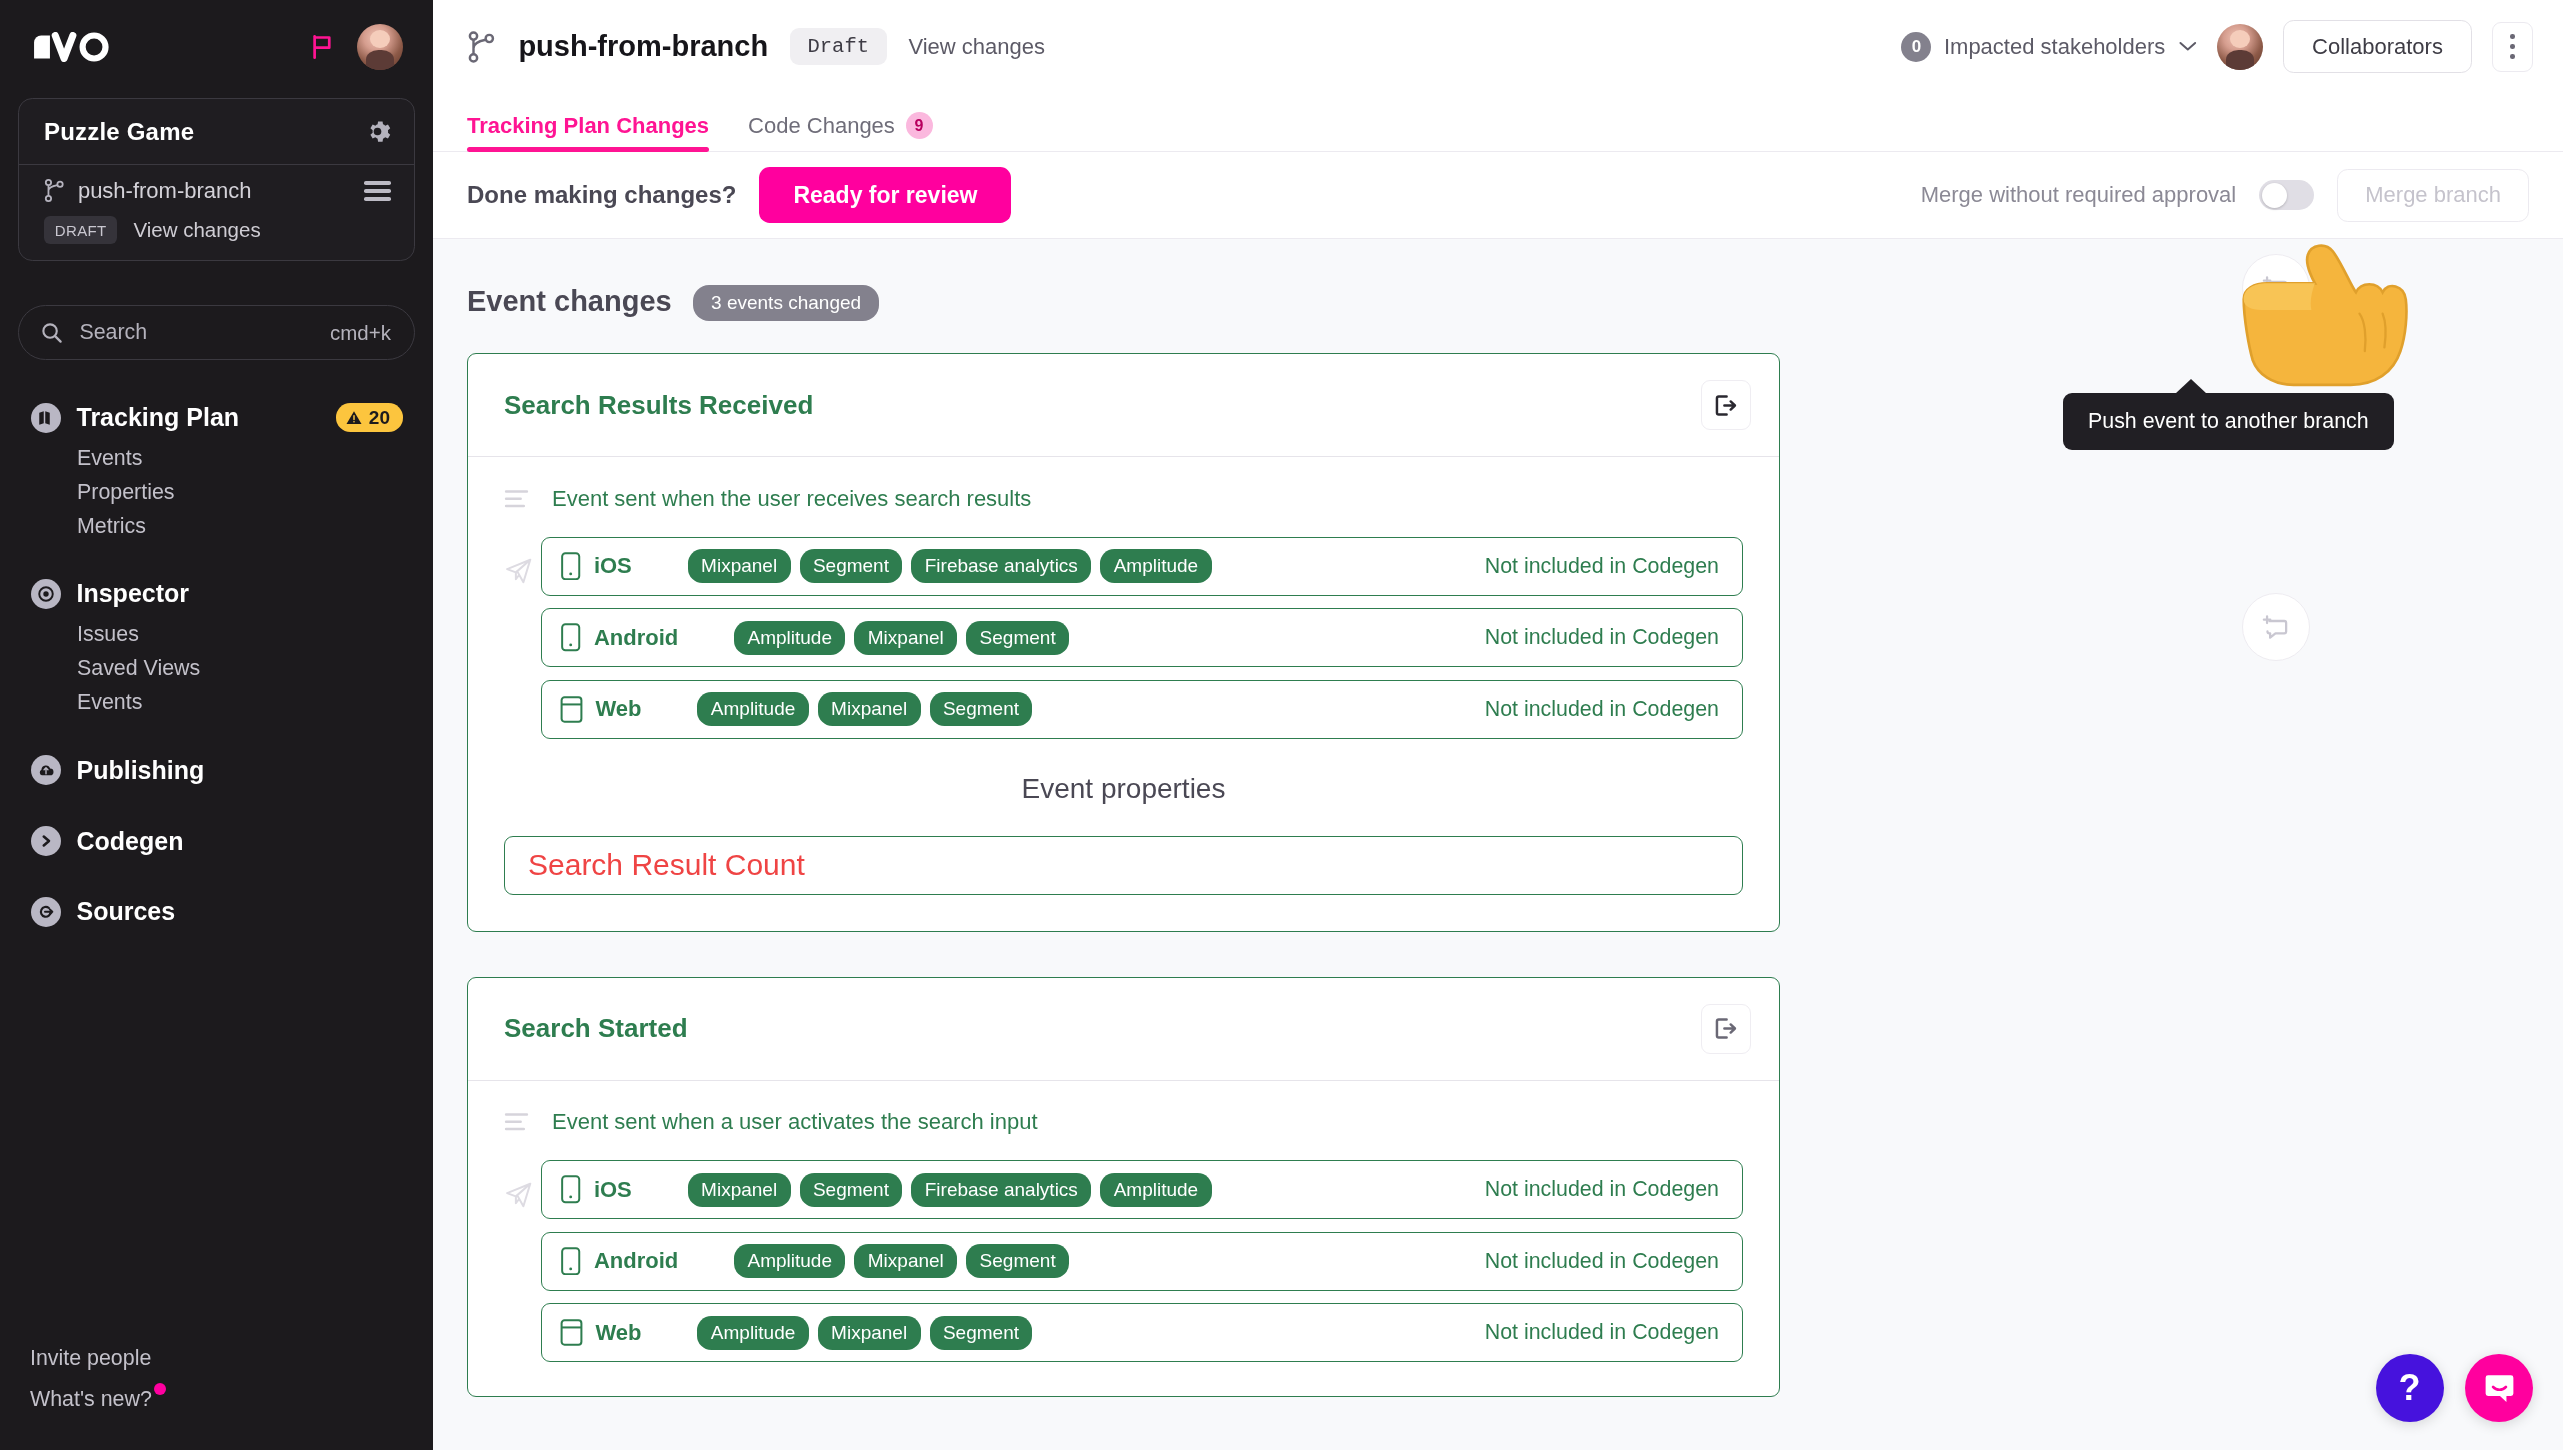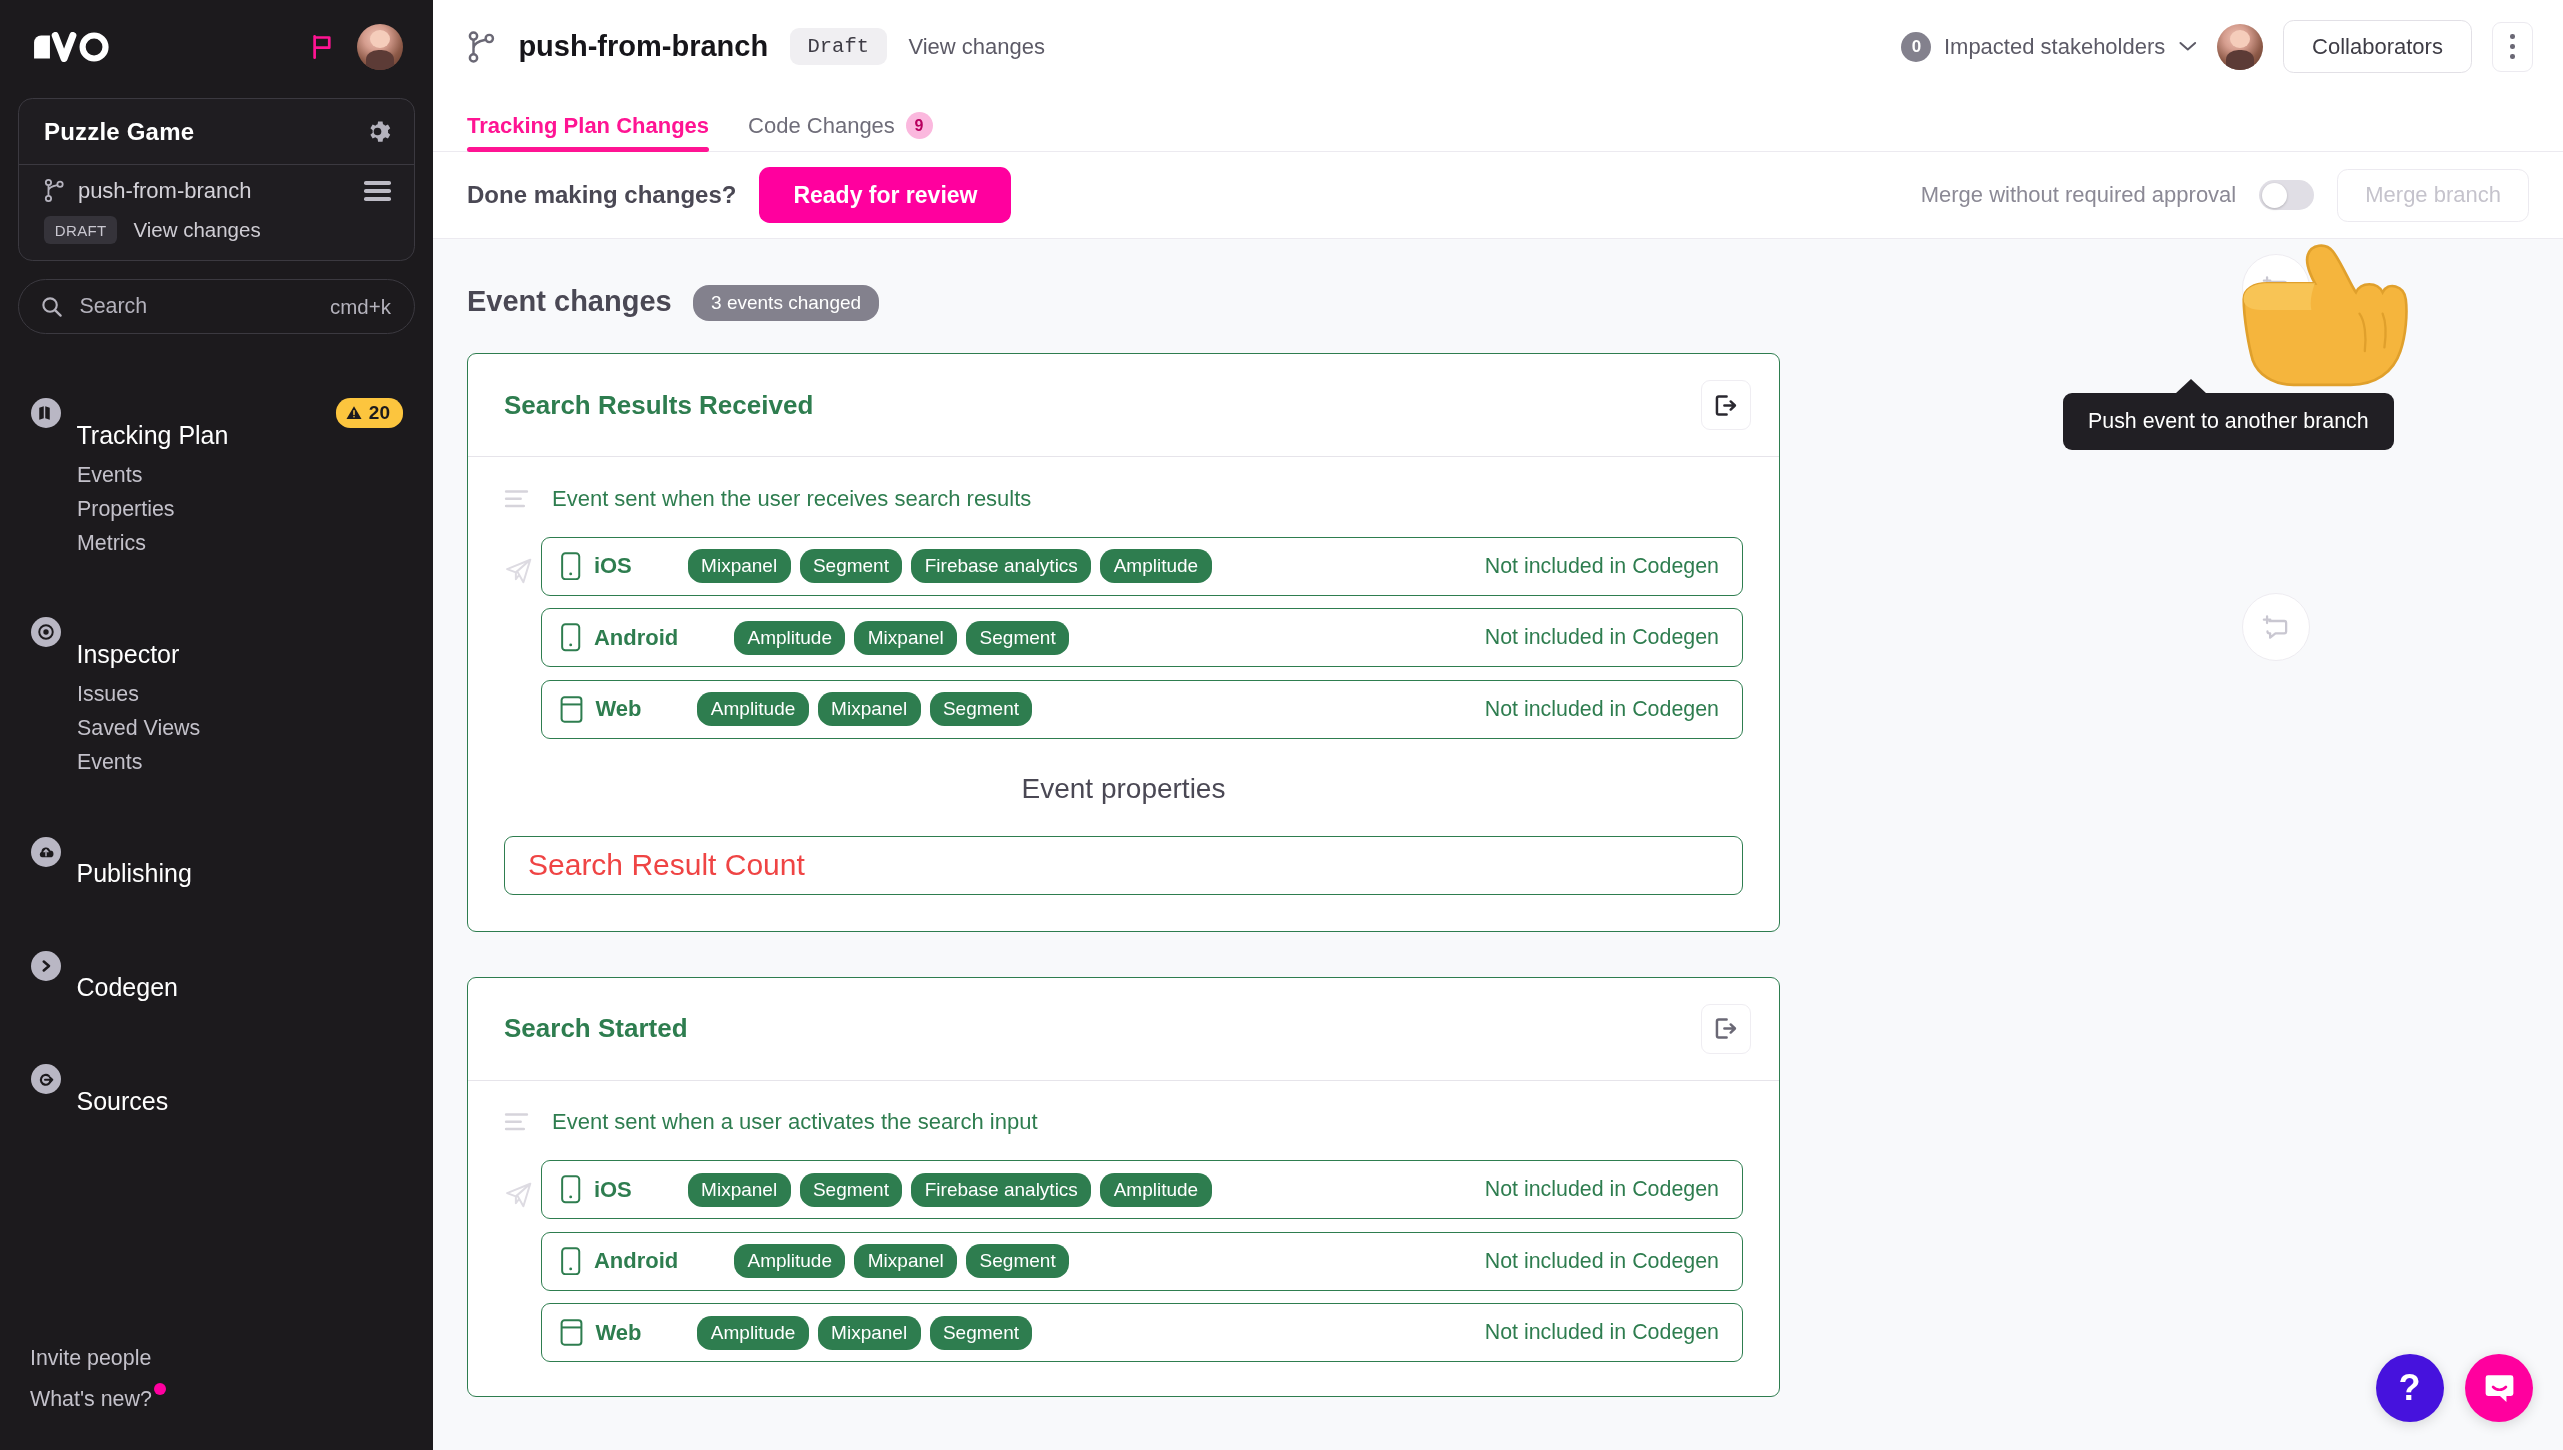--- a/index.html
+++ b/index.html
@@ -61,41 +61,41 @@
   .burger { width: 27px; height: 19.6px; display: flex; flex-direction: column; justify-content: space-between; cursor: pointer; }
   .burger span { display: block; height: 3.6px; background: #bcbac4; border-radius: 1.8px; }
   .branch-sub { display: flex; align-items: center; gap: 16px; margin-top: 12.5px; }
   .draft-chip {
     background: #35333a; color: #c9c7d0; font-size: 15px;
     padding: 5.4px 10.7px; border-radius: 6.2px; letter-spacing: 0.4px; font-weight: 500;
   }
   .view-changes-sb { font-size: 20.5px; color: #cfcdd4; cursor: pointer; }
 
   .search-box {
-    margin: 18px 18px 0 18px; height: 55px;
+    margin: 44px 18px 0 18px; height: 55px;
     border: 0.9px solid #3b3940; border-radius: 28.5px;
     display: flex; align-items: center; padding: 0 23px 0 21.4px;
     justify-content: space-between; cursor: pointer;
   }
   .search-left { display: flex; align-items: center; gap: 16px; }
   .search-ph { font-size: 21.4px; color: #b4b2bc; }
   .search-kbd { font-size: 20.5px; color: #b4b2bc; }
 
   .nav { margin-top: 37px; padding: 0 18px; flex: 1 1 auto; }
   .nav-group { margin-bottom: 30px; }
   .nav-main {
     display: flex; align-items: center; gap: 16px;
     padding: 5.4px 12.5px 5.4px 12.5px; cursor: pointer;
   }
   .nav-ico {
     width: 30px; height: 30px; border-radius: 50%;
     background: #b9b7c4; display: flex; align-items: center;
     justify-content: center; flex: none;
   }
-  .nav-main-label { font-size: 25px; font-weight: 400; color: #ffffff; margin-top: 44px; }
+  .nav-main-label { font-size: 25px; font-weight: 700; color: #ffffff; }
   .warn-badge {
     margin-left: auto; background: #fcc53e; color: #1c1a1d;
     font-size: 19px; font-weight: 700; border-radius: 14.3px;
     padding: 3.6px 12.5px 3.6px 9px; display: flex; align-items: center; gap: 6.2px;
   }
   .nav-sub { padding-left: 59px; margin-top: 3.6px; }
   .nav-sub-item { font-size: 21.4px; color: #c3c1ca; padding: 4.5px 0; cursor: pointer; }
 
   .sb-bottom { padding: 0 18px 30px 30px; }
   .sb-bottom-item { font-size: 21.4px; color: #c3c1ca; padding: 8px 0; cursor: pointer; position: relative; display: inline-block; }

